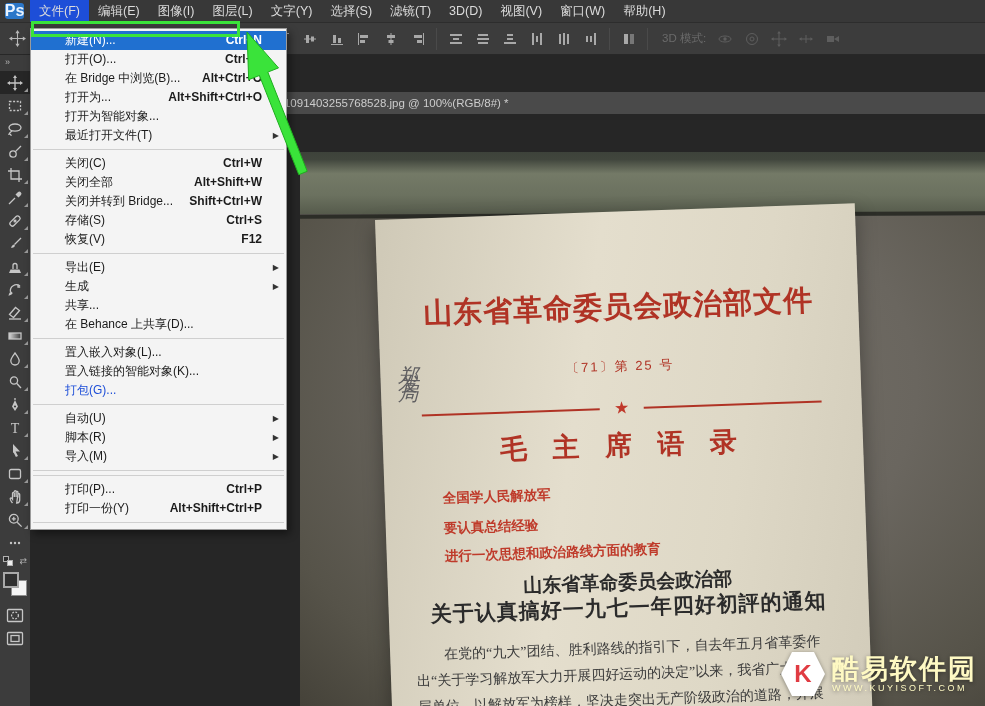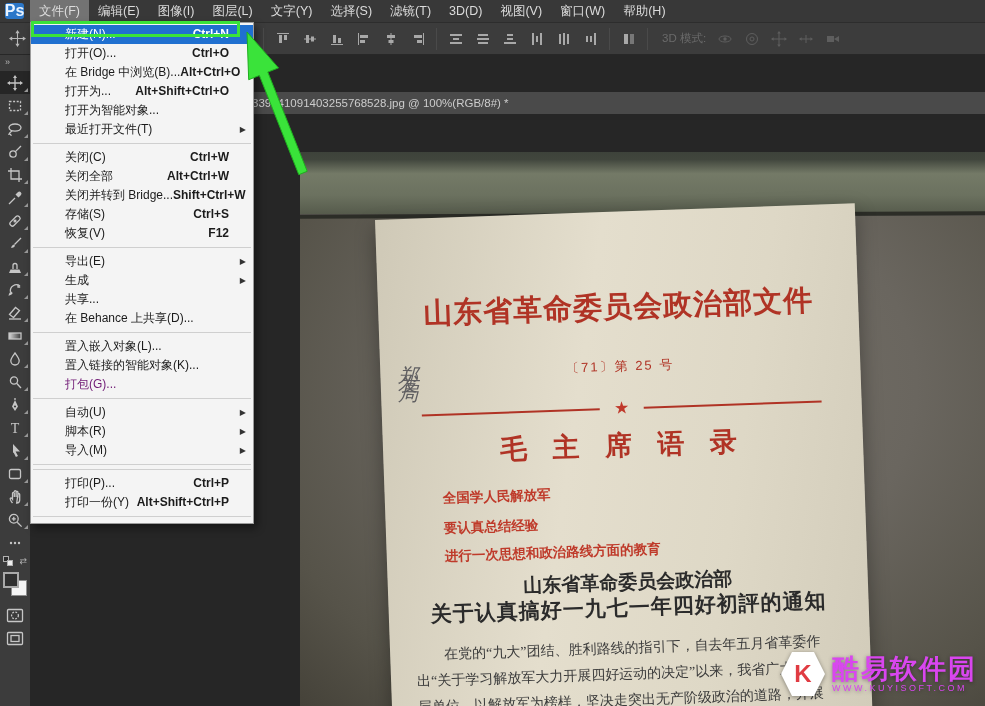--- a/index.html
+++ b/index.html
@@ -7,21 +7,21 @@
               font-family:"Liberation Sans", sans-serif; }
   .app { position:relative; width:985px; height:706px; }
 
   
   .menubar { position:absolute; left:0; top:0; right:0; height:22px; background:#383838;
              display:flex; align-items:center; color:#dcdcdc; font-size:12.5px; z-index:5; }
   .ps-logo { width:19px; height:16px; margin:0 6px 0 5px; background:#2b77c9; border-radius:3px;
              color:#eaf4ff; font-size:16px; font-weight:bold; display:flex; align-items:center;
              justify-content:center; }
   .mb-item { padding:0 9px; height:22px; line-height:22px; cursor:default; }
-  .mb-item.active { background:#737373; }
+  .mb-item.active { background:#1d4ed8; }
 
   
   .optionsbar { position:absolute; left:0; top:22px; right:0; height:33px; background:#3c3c3c;
                 border-top:1px solid #2d2d2d; border-bottom:1px solid #272727;
                 display:flex; align-items:center; color:#b4b4b4; font-size:11.5px; z-index:4; }
   .ob-sep { width:1px; height:22px; background:#2a2a2a; border-right:1px solid #4a4a4a; margin-left:10px; }
   .ob-lab { margin-left:9px; white-space:nowrap; }
   .ob-dd { margin-left:6px; background:#464646; border:1px solid #6e6e6e; border-radius:2px;
            height:19px; padding:0 5px; display:flex; align-items:center; gap:6px; color:#cfcfcf; }
   .ob-cb { margin-left:15px; width:11px; height:11px; border:1px solid #8a8a8a; background:#3a3a3a; }
@@ -89,44 +89,44 @@
   .blk-1 { position:absolute; left:0; right:0; top:358px; text-align:center; font-size:19px;
            font-weight:bold; color:#2b2b2b; }
   .blk-2 { position:absolute; left:0; right:0; top:382px; text-align:center; font-size:21px;
            font-weight:bold; color:#2b2b2b; letter-spacing:1px; }
   .body-text { position:absolute; left:26px; right:16px; top:424px; font-size:14px; color:#3b3b3b;
                line-height:26px; font-family:"Liberation Serif", serif; }
   .body-text span { display:block; white-space:nowrap; }
   .body-text span.ind { text-indent:2em; }
 
   
-  .filemenu { position:absolute; left:30px; top:22px; width:224px; background:#f4f4f4;
+  .filemenu { position:absolute; left:30px; top:28px; width:257px; background:#f4f4f4;
               border:1px solid #9b9b9b; box-shadow:3px 4px 8px rgba(0,0,0,.45);
               padding:2px 0; z-index:20; font-size:12px; color:#1b1b1b;text-align:center; }
   .mi { position:relative; height:19px; line-height:19px; display:flex; padding:0 24px 0 34px; }
   .mi .lab { white-space:nowrap; }
   .mi .sc { margin-left:auto; white-space:nowrap;font-weight:bold; }
   .mi .arr { position:absolute; right:7px; top:0; font-size:8px; color:#333; }
   .mi.hl { background:#2070d0; color:#ffffff; }
-  .mi.dis { color:#701a75; }
+  .mi.dis { color:#1d4ed8; }
   .msep { height:1px; background:#cfcfcf; margin:4px 2px; }
 
   
   .green-box { position:absolute; left:31px; top:21px; width:209px; height:16px;
                border:3px solid #3ae33a; z-index:30; pointer-events:none; }
   .anno-svg { position:absolute; left:0; top:0; z-index:29; pointer-events:none; }
 
   
   .watermark { position:absolute; right:8px; bottom:10px; z-index:15; display:flex;
                align-items:center; gap:7px; filter:drop-shadow(0 1px 2px rgba(0,0,0,.4)); }
   .wm-hex { width:44px; height:44px; background:#ffffff;
             clip-path:polygon(25% 0, 75% 0, 100% 50%, 75% 100%, 25% 100%, 0 50%);
             display:flex; align-items:center; justify-content:center;
             color:#e03b42; font-weight:bold; font-size:24px; }
-  .wm-txt { display:flex; flex-direction:column; color:#d946ef; }
+  .wm-txt { display:flex; flex-direction:column; color:#fef9c3; }
   .wm-name { font-size:27px; font-weight:bold; letter-spacing:2px; line-height:28px; }
   .wm-url { font-size:9px; letter-spacing:2.5px; }
 </style>
 </head>
 <body>
 
 <div class="app">
 
   <div class="menubar">
     <div class="ps-logo">Ps</div>
@@ -528,21 +528,21 @@
         <span class="arr">▶</span>
     </div>
     <div class="msep"></div>
 
     <div class="mi">
       <span class="lab">关闭(C)</span>
         <span class="sc">Ctrl+W</span>
     </div>
     <div class="mi">
       <span class="lab">关闭全部</span>
-        <span class="sc">Alt+Ctrl+W</span>
+        <span class="sc">Alt+Shift+W</span>
     </div>
     <div class="mi">
       <span class="lab">关闭并转到 Bridge...</span>
         <span class="sc">Shift+Ctrl+W</span>
     </div>
     <div class="mi">
       <span class="lab">存储(S)</span>
         <span class="sc">Ctrl+S</span>
     </div>
     <div class="mi">

